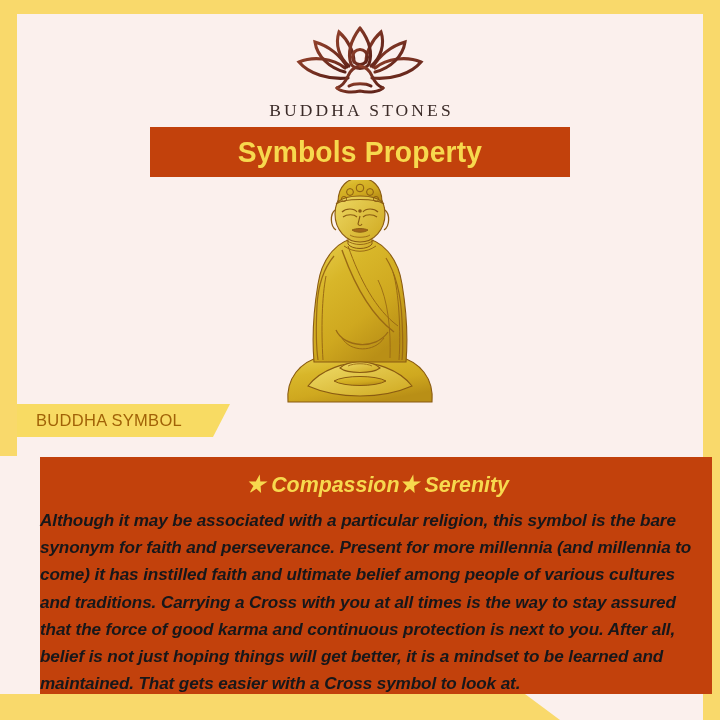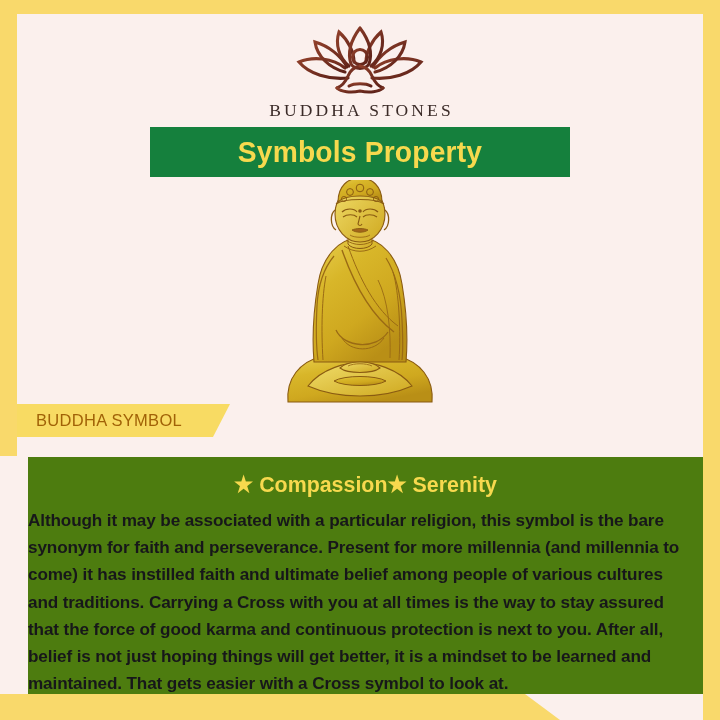--- a/index.html
+++ b/index.html
@@ -74,21 +74,21 @@
     text-indent: 3.1px;
   }
 
   
   .title-band {
     position: absolute;
     left: 150px;
     top: 127px;
     width: 420px;
     height: 50px;
-    background: #15803d;
+    background: #c2410c;
     display: flex;
     align-items: center;
     justify-content: center;
   }
   .title-text {
     font-family: "Liberation Sans Narrow", "Liberation Sans", sans-serif;
     font-size: 30px;
     font-weight: bold;
     color: #f7d94e;
     letter-spacing: 0.2px;
@@ -122,25 +122,26 @@
     margin-left: 19px;
     color: #a16207;
     font-size: 16.5px;
     letter-spacing: 0.3px;
     white-space: nowrap;
   }
 
   
   .content-card {
     position: absolute;
-    left: 28px;
+    left: 40px;
     top: 457px;
     width: 675px;
     height: 237px;
-    background: #4d7c0f;
+    background: #c2410c;
+    font-style: italic;
   }
 
   .subtitle {
     margin: 14px 0 0 0;
     text-align: center;
     font-family: "Liberation Sans Narrow", "Liberation Sans", sans-serif;
     font-size: 22.5px;
     font-weight: bold;
     color: #f7d94e;
     white-space: nowrap;

